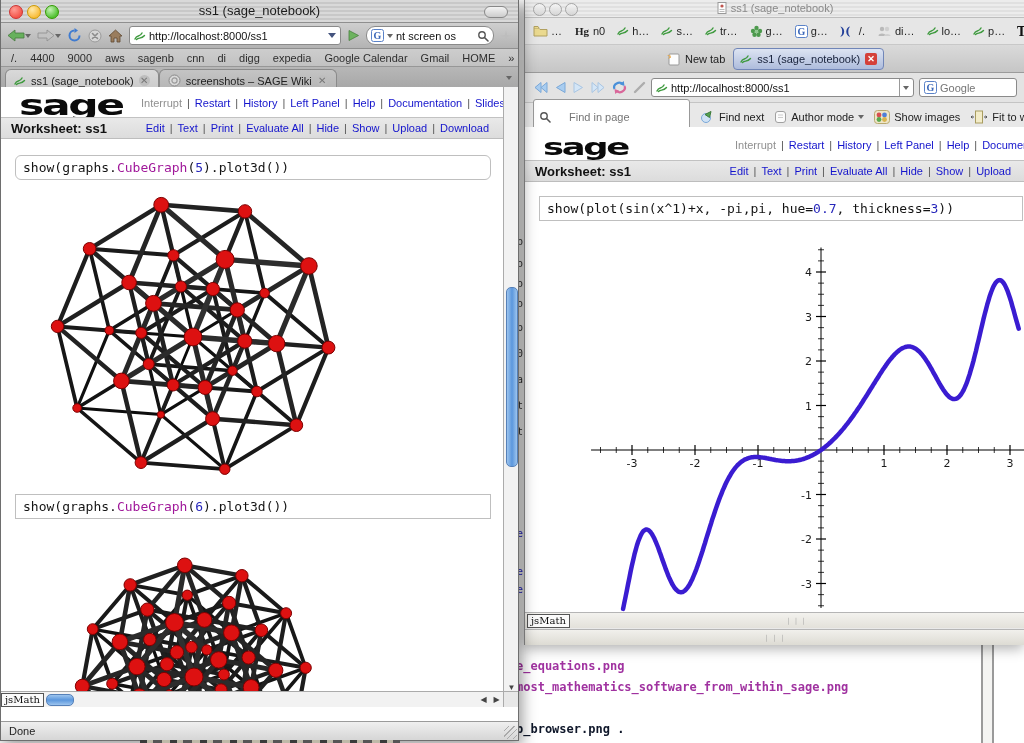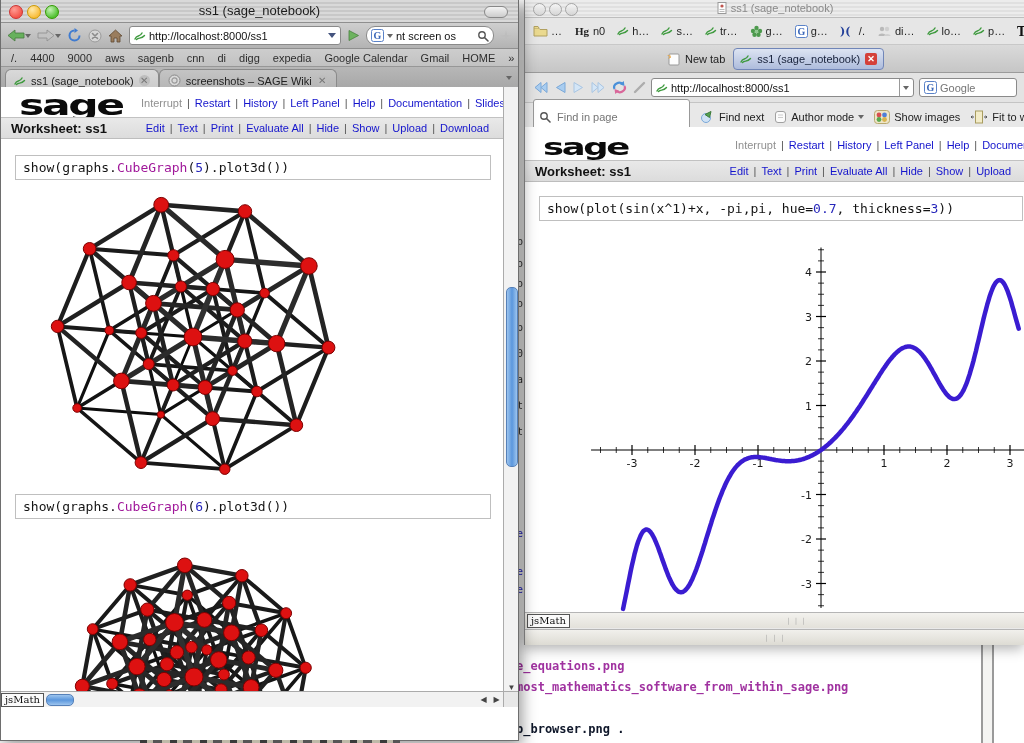--- a/index.html
+++ b/index.html
@@ -56,21 +56,21 @@
   .linkrow .sep{color:#555;margin:0 1px;}
   #lw-links{position:absolute;left:140px;top:10px;}
   .wsbar{position:absolute;left:0;right:15px;height:22px;background:linear-gradient(#e9e9e9,#dcdcdc);
          border-top:1px solid #c2c2c2;border-bottom:1px solid #bdbdbd;display:flex;align-items:center;
          justify-content:space-between;padding:0 10px;box-sizing:border-box;}
   .wsbar .wst{font-size:13px;font-weight:bold;color:#111;}
   #lw-wsbar{top:30px;}
   .codecell{position:absolute;background:#fff;border:1px solid #bfbfbf;padding:4px 7px;
             font-family:"DejaVu Sans Mono",monospace;font-size:13px;color:#111;white-space:pre;}
   .tok-f{color:#a0189a;}  .tok-n{color:#2727bb;}  .tok-p{color:#141414;}
-  #lw-cell1{top:68px;left:14px;width:476px;box-sizing:border-box;}
+  #lw-cell1{top:68px;left:14px;width:476px;box-sizing:border-box;border-radius:6px;}
   #lw-cell2{top:407px;left:14px;width:476px;box-sizing:border-box;}
   #graph5wrap{position:absolute;top:102px;left:42px;width:300px;height:295px;}
   #graph6wrap{position:absolute;top:440px;left:60px;width:266px;height:180px;overflow:hidden;}
   
   .vscroll{position:absolute;right:0;top:0;width:15px;height:605px;background:#f2f2f2;
            border-left:1px solid #ababab;box-sizing:border-box;}
   .athumb{position:absolute;left:2px;width:10px;border-radius:5px;
           background:linear-gradient(90deg,#9cc4ee,#5b97dd 50%,#9cc4ee);border:1px solid #5580b8;}
   #lw-vthumb{top:200px;height:178px;}
   .sbarrow{position:absolute;font-size:8px;color:#444;text-align:center;width:15px;}
@@ -108,21 +108,21 @@
            display:flex;align-items:center;padding:0 6px;gap:8px;justify-content:center;}
   #rw-newtab{display:inline-flex;align-items:center;gap:4px;font-size:11px;color:#222;}
   #rw-tab{display:inline-flex;align-items:center;gap:5px;height:20px;padding:0 6px;font-size:11px;color:#17213a;
           border:1px solid #7186b8;border-radius:4px;background:linear-gradient(#dde4f2,#aebcdc);}
   #rw-tab .close{width:12px;height:12px;border-radius:2px;background:#d4403a;color:#fff;font-size:9px;
                  font-weight:bold;display:inline-flex;align-items:center;justify-content:center;}
   #rw-nav{height:29px;background:#e3e3e3;border-bottom:1px solid #c4c4c4;display:flex;align-items:center;
           gap:5px;padding:0 8px;}
   #rw-find{height:28px;background:#e8e8e8;border-bottom:1px solid #b0b0b0;display:flex;align-items:center;
            gap:10px;padding:0 8px;font-size:11px;color:#222;white-space:nowrap;}
-  .findfield{display:flex;align-items:center;gap:4px;background:#fff;border:1px solid #999;border-radius:3px;
+  .findfield{display:flex;align-items:center;gap:16px;background:#fff;border:1px solid #999;border-radius:3px;
              height:18px;width:145px;padding:8px 5px;}
   .findfield input{border:none;outline:none;flex:1;font-size:11px;background:transparent;min-width:0;
              font-family:"Liberation Sans",sans-serif;}
   .tbitem{display:inline-flex;align-items:center;gap:4px;}
   #rw-content{position:absolute;top:127px;left:0;right:0;height:485px;background:#fff;overflow:hidden;}
   #rw-logo{position:absolute;left:18px;top:2px;font-size:30px;}
   #rw-links{position:absolute;left:210px;top:12px;}
   #rw-wsbar{top:33px;right:0;}
   #rw-cell{top:69px;left:14px;width:484px;box-sizing:border-box;}
   #fn-plot{position:absolute;top:106px;left:0;}
@@ -655,20 +655,24 @@
     </div>
     <div class="hscroll">
       <span class="jsmath">jsMath</span>
       <span id="lw-hthumb"></span>
       <span class="hsp"></span>
       <span class="sbarrow" style="position:static;width:13px;">◀</span>
       <span class="sbarrow" style="position:static;width:13px;">▶</span>
     </div>
     <div class="corner"></div>
   </div>
+  <div class="statusbar">
+    <span>Done</span>
+    <span class="grip"></span>
+  </div>
 </div>
 
 <div id="gapstrip">
     <span class="gl" style="top: 176px; color: rgb(51, 51, 51);">b</span>
     <span class="gl" style="top: 198px; color: rgb(51, 51, 51);">o</span>
     <span class="gl" style="top: 218px; color: rgb(51, 51, 51);">o</span>
     <span class="gl" style="top: 238px; color: rgb(51, 51, 51);">o</span>
     <span class="gl" style="top: 262px; color: rgb(51, 51, 51);">p</span>
     <span class="gl" style="top: 288px; color: rgb(51, 51, 51);">0</span>
     <span class="gl" style="top: 314px; color: rgb(51, 51, 51);">a</span>

